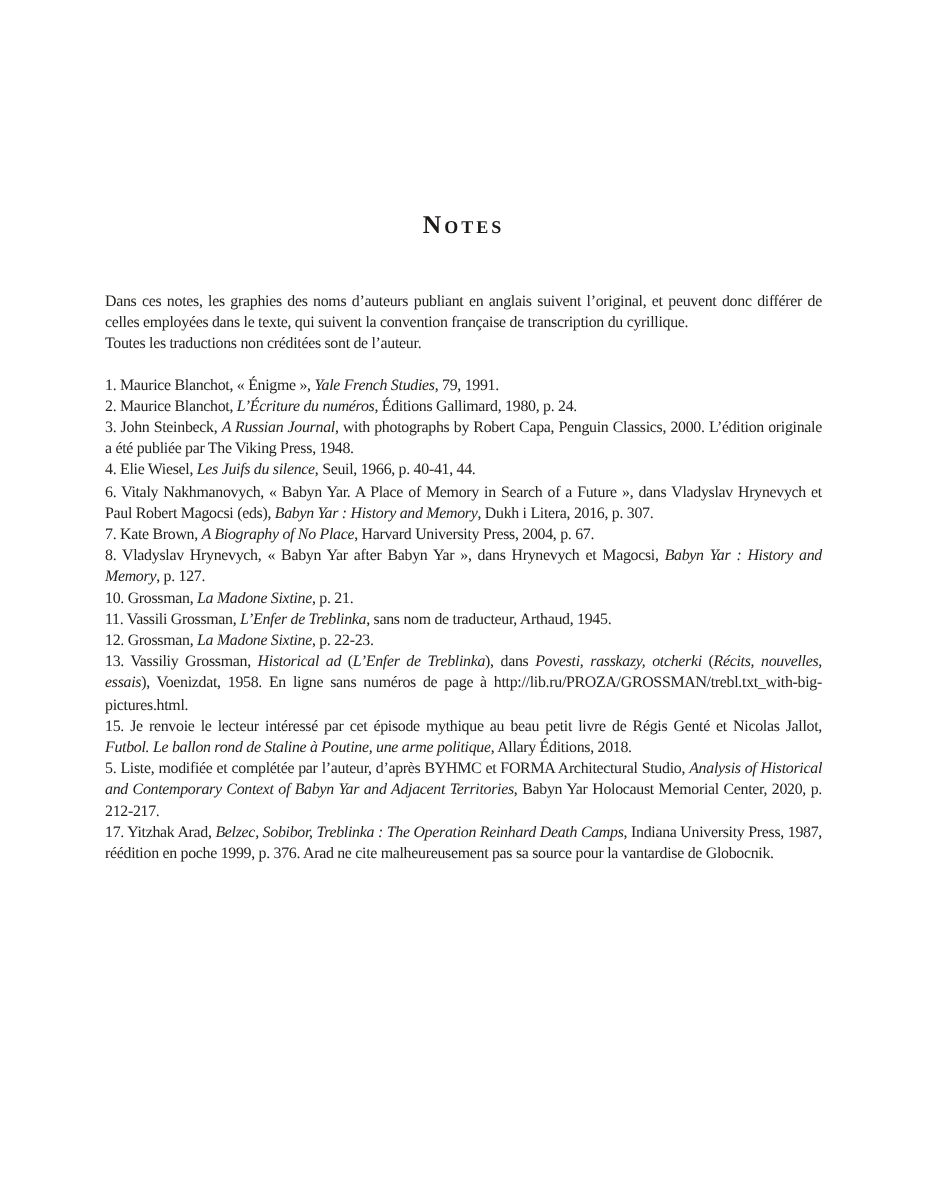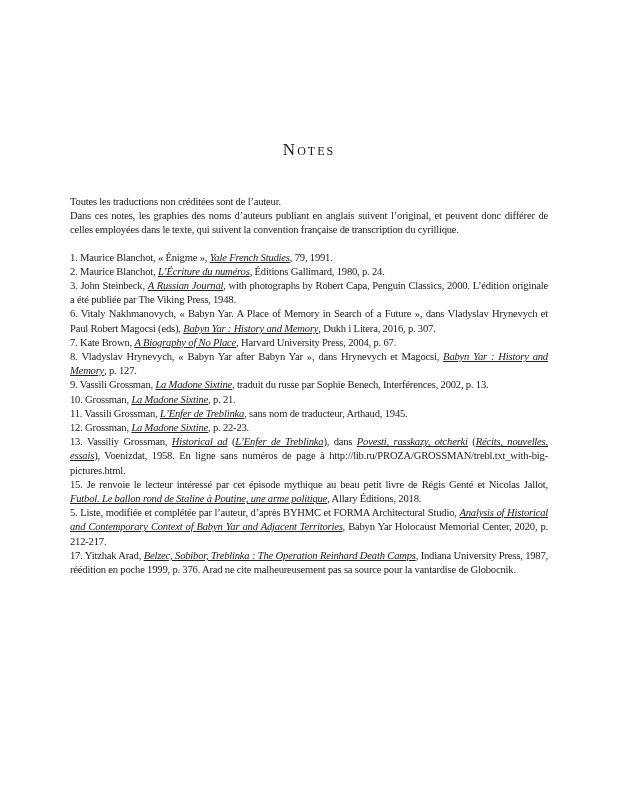--- a/index.html
+++ b/index.html
@@ -16,21 +16,21 @@
     overflow:hidden;
   }
   .content {
     position:absolute;
     left:70px; top:0;
     width:478px;
   }
   .title {
     margin:141px 0 0 0;
     text-align:center;
-    font-weight:400;
+    font-weight:700;
     font-size:17px;
     line-height:18px;
     font-variant:small-caps;
     letter-spacing:2px;
     color:#1d1b1a;
   }
   .intro {
     margin-top:36px;
   }
   .intro p {
@@ -45,40 +45,40 @@
   }
   .note {
     margin:0;
     text-align:justify;
     font-size:10.6px;
     line-height:14.2px;
     letter-spacing:-0.2px;
     word-break:normal;
   }
   .note .num { white-space:nowrap; }
-  .note i { font-style:italic;text-decoration:underline; }
+  .note i { font-style:italic; }
 </style>
 </head>
 <body>
 
 <div class="page">
   <div class="content">
     <h1 class="title">Notes</h1>
     <div class="intro">
+        <p>Dans ces notes, les graphies des noms d’auteurs publiant en anglais suivent l’original, et peuvent donc différer de celles employées dans le texte, qui suivent la convention française de transcription du cyrillique.</p>
         <p>Toutes les traductions non créditées sont de l’auteur.</p>
-        <p>Dans ces notes, les graphies des noms d’auteurs publiant en anglais suivent l’original, et peuvent donc différer de celles employées dans le texte, qui suivent la convention française de transcription du cyrillique.</p>
       </div>
     <div class="notes">
         <p class="note"><span class="num">1.</span> <span>Maurice Blanchot, « Énigme », <i>Yale French Studies</i>, 79, 1991.</span></p>
         <p class="note"><span class="num">2.</span> <span>Maurice Blanchot, <i>L’Écriture du numéros</i>, Éditions Gallimard, 1980, p. 24.</span></p>
         <p class="note"><span class="num">3.</span> <span>John Steinbeck, <i>A Russian Journal</i>, with photographs by Robert Capa, Penguin Classics, 2000. L’édition originale a été publiée par The Viking Press, 1948.</span></p>
+        <p class="note"><span class="num">4.</span> <span>Elie Wiesel, <i>Les Juifs du silence</i>, Seuil, 1966, p. 40-41, 44.</span></p>
         <p class="note"><span class="num">6.</span> <span>Vitaly Nakhmanovych, « Babyn Yar. A Place of Memory in Search of a Future », dans Vladyslav Hrynevych et Paul Robert Magocsi (eds), <i>Babyn Yar : History and Memory</i>, Dukh i Litera, 2016, p. 307.</span></p>
         <p class="note"><span class="num">7.</span> <span>Kate Brown, <i>A Biography of No Place</i>, Harvard University Press, 2004, p. 67.</span></p>
         <p class="note"><span class="num">8.</span> <span>Vladyslav Hrynevych, « Babyn Yar after Babyn Yar », dans Hrynevych et Magocsi, <i>Babyn Yar : History and Memory</i>, p. 127.</span></p>
-        <p class="note"><span class="num">9.</span> <span>Vassili Grossman, <i>La Madone Sixtine</i>, traduit du russe par Sophie Benech, Interférences, 2002, p. 13.</span></p>
         <p class="note"><span class="num">10.</span> <span>Grossman, <i>La Madone Sixtine</i>, p. 21.</span></p>
         <p class="note"><span class="num">11.</span> <span>Vassili Grossman, <i>L’Enfer de Treblinka</i>, sans nom de traducteur, Arthaud, 1945.</span></p>
         <p class="note"><span class="num">12.</span> <span>Grossman, <i>La Madone Sixtine</i>, p. 22-23.</span></p>
         <p class="note"><span class="num">13.</span> <span>Vassiliy Grossman, <i>Historical ad</i> (<i>L’Enfer de Treblinka</i>), dans <i>Povesti, rasskazy, otcherki</i> (<i>Récits, nouvelles, essais</i>), Voenizdat, 1958. En ligne sans numéros de page à http://lib.ru/PROZA/GROSSMAN/trebl.txt_with-big-pictures.html.</span></p>
         <p class="note"><span class="num">15.</span> <span>Je renvoie le lecteur intéressé par cet épisode mythique au beau petit livre de Régis Genté et Nicolas Jallot, <i>Futbol. Le ballon rond de Staline à Poutine, une arme politique</i>, Allary Éditions, 2018.</span></p>
         <p class="note"><span class="num">5.</span> <span>Liste, modifiée et complétée par l’auteur, d’après BYHMC et FORMA Architectural Studio, <i>Analysis of Historical and Contemporary Context of Babyn Yar and Adjacent Territories</i>, Babyn Yar Holocaust Memorial Center, 2020, p. 212-217.</span></p>
         <p class="note"><span class="num">17.</span> <span>Yitzhak Arad, <i>Belzec, Sobibor, Treblinka : The Operation Reinhard Death Camps</i>, Indiana University Press, 1987, réédition en poche 1999, p. 376. Arad ne cite malheureusement pas sa source pour la vantardise de Globocnik.</span></p>
       </div>
   </div>
 </div>

